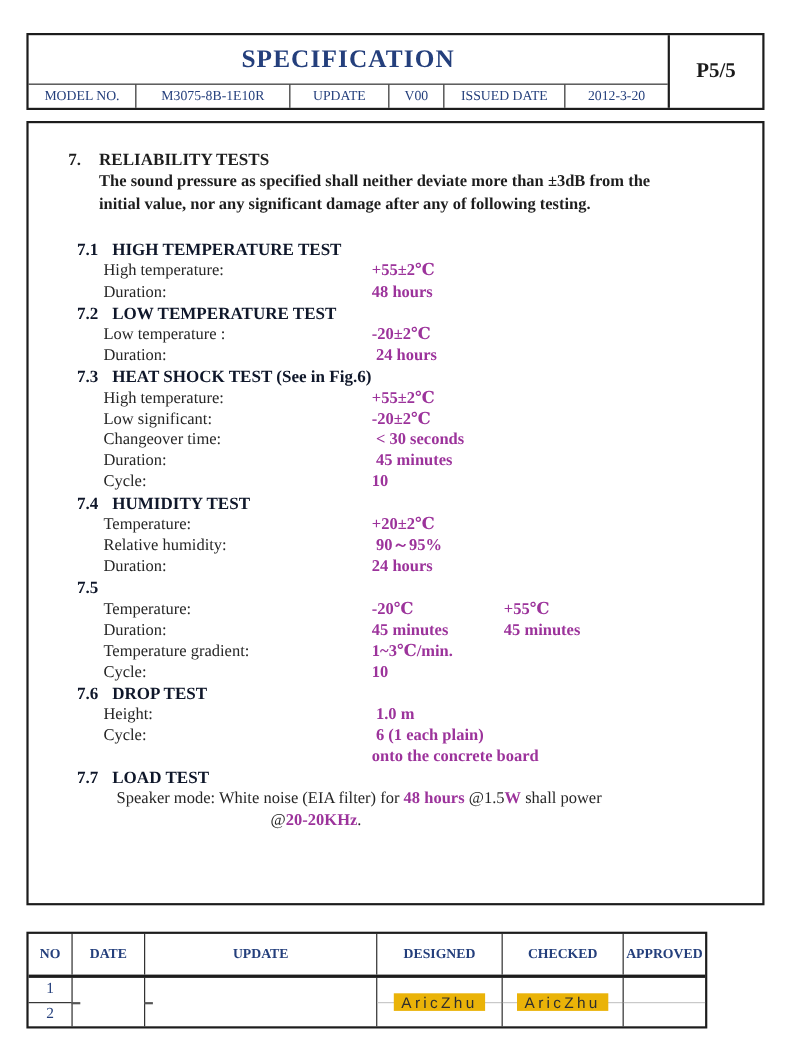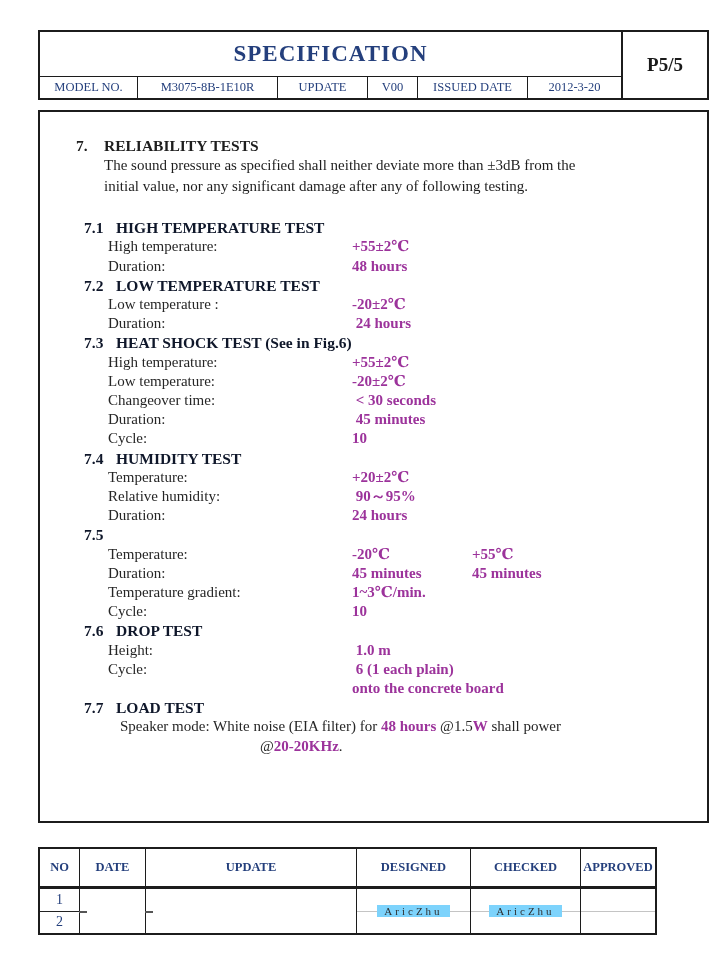--- a/index.html
+++ b/index.html
@@ -3,21 +3,21 @@
 <meta charset="utf-8">
 <style>
   :root{
     --navy:#243f7c; --purple:#9c339b; --ink:#262626; --border:#1c1c1c;
     --signature:#2e2e2e; --faint:#c4c4c4;
   }
   *{box-sizing:border-box; margin:0; padding:0;}
   html,body{background:#ffffff;}
   body{width:716px; height:956px; position:relative;
        font-family:"Liberation Serif","DejaVu Serif",serif; color:var(--ink);}
-  .page{position:absolute; inset:0; background:#fff;margin-left:14px;}
+  .page{position:absolute; inset:0; background:#fff;}
 
   
   .header-table{position:absolute; top:30px; left:24px; width:671px; height:70px;
     border:2.5px solid var(--border); display:flex;}
   .header-left{flex:1; display:flex; flex-direction:column; border-right:2px solid var(--border);}
   .title-row{height:45px; display:flex; align-items:center; justify-content:center;
     border-bottom:1.5px solid var(--border);}
   .doc-title{font-size:23px; font-weight:bold; color:var(--navy); letter-spacing:1px;}
   .model-row{flex:1; display:flex; align-items:stretch; color:var(--navy); font-size:12.5px;}
   .mcell{display:flex; align-items:center; justify-content:center; border-right:1.5px solid var(--border);}
@@ -26,21 +26,21 @@
   .mc-5{width:110px;} .mc-6{flex:1;}
   .page-cell{width:84px; display:flex; align-items:center; justify-content:center;
     font-size:19px; font-weight:bold; color:#1a1a1a;}
 
   
   .content-box{position:absolute; top:110px; left:24px; width:671px; height:713px;
     border:2.5px solid var(--border); padding-top:24px; overflow:hidden;}
   .sec-head{display:flex; padding-left:36px; font-weight:bold; font-size:15.5px;
     line-height:19.2px; color:#1e1e1e;}
   .sec-num{width:28px;}
-  .intro{padding-left:64px; padding-right:30px; font-weight:normal; font-size:15px;
+  .intro{padding-left:64px; padding-right:30px; font-weight:bold; font-size:15px;
     line-height:21px; color:#1e1e1e;}
   .spacer{height:21px;}
   .sub-head{display:flex; padding-left:44px; font-weight:bold; font-size:15.5px;
     line-height:19.2px; color:#0f172a;}
   .sub-num{width:32px;}
   .spec-row{display:flex; padding-left:68px; font-size:15px; line-height:19.2px;}
   .spec-label{width:244px; color:var(--ink);}
   .spec-value{color:var(--purple); font-weight:bold; white-space:pre;}
   .spec-value.col1{display:inline-block; min-width:120px;}
   .load-line1{padding-left:80px; font-size:15px; line-height:19.2px; color:var(--ink); white-space:pre;}
@@ -59,22 +59,22 @@
   .fc-designed{width:114px;} .fc-checked{width:110px;} .fc-approved{flex:1;}
   .f-body{display:flex; height:44px;}
   .no-col{flex-direction:column; align-items:stretch; justify-content:flex-start;
     color:var(--navy); font-size:14px;}
   .no-half{flex:1; display:flex; align-items:center; justify-content:center;}
   .no-half.first{border-bottom:1.5px solid #222;}
   .tick::after{content:""; position:absolute; left:-1px; top:50%; width:8px; height:1.5px;
     background:#555;}
   .sig-cell::before{content:""; position:absolute; left:0; right:0; top:50%; height:1px;
     background:var(--faint);}
-  .signature{position:relative; background:#7dd3fc; padding:0 7px;
-    font-family:Liberation Serif, serif; font-size:11px; letter-spacing:3px;
+  .signature{position:relative; background:#eab308; padding:0 7px;
+    font-family:Liberation Sans, sans-serif; font-size:14px; letter-spacing:3px;
     color:var(--signature);}
 </style>
 </head>
 <body>
 
 <div class="page">
 
   <div class="header-table">
     <div class="header-left">
       <div class="title-row">
@@ -129,21 +129,21 @@
 
     <div class="sub-head">
       <span class="sub-num">7.3</span>
       <span>HEAT SHOCK TEST (See in Fig.6)</span>
     </div>
     <div class="spec-row">
       <span class="spec-label">High temperature:</span>
       <span class="spec-value">+55±2℃</span>
     </div>
     <div class="spec-row">
-      <span class="spec-label">Low temperature:</span>
+      <span class="spec-label">Low significant:</span>
       <span class="spec-value">-20±2℃</span>
     </div>
     <div class="spec-row">
       <span class="spec-label">Changeover time:</span>
       <span class="spec-value"> &lt; 30 seconds</span>
     </div>
     <div class="spec-row">
       <span class="spec-label">Duration:</span>
       <span class="spec-value"> 45 minutes</span>
     </div>

